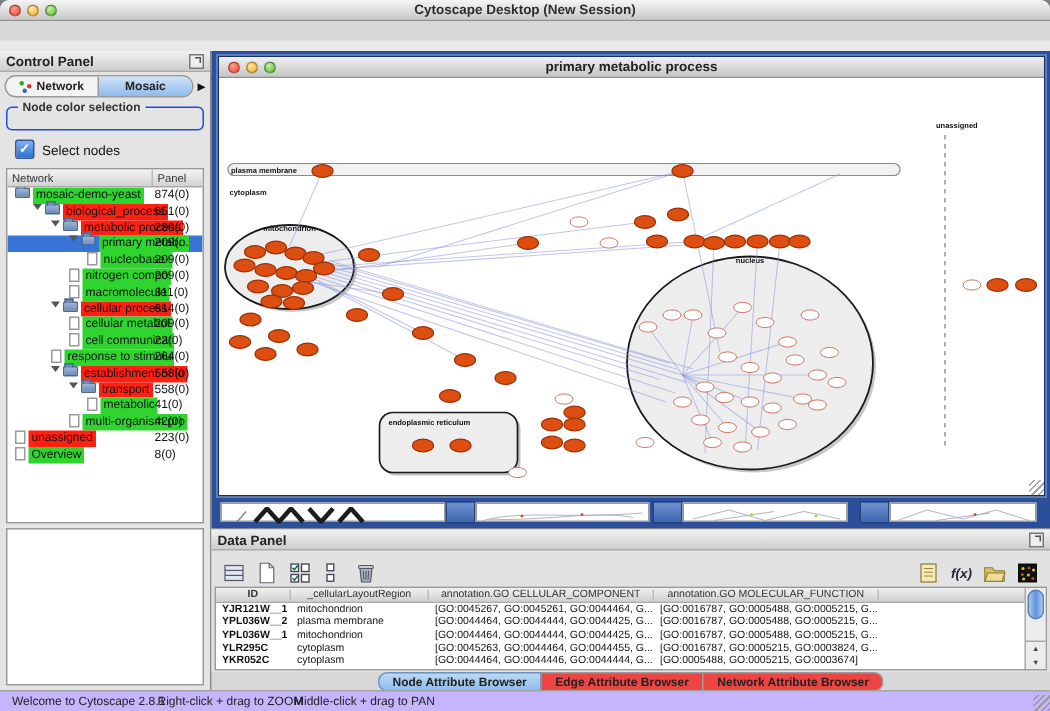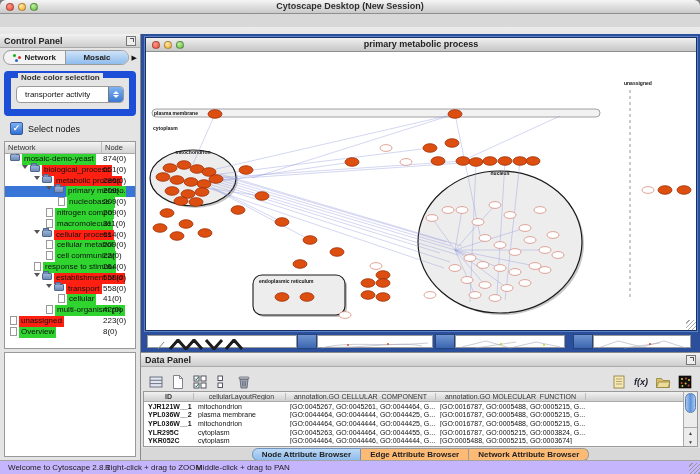--- a/index.html
+++ b/index.html
@@ -33,21 +33,21 @@
   .float-icon{width:8px;height:8px;border:1px solid #777;position:relative;background:#eee;}
   .float-icon:after{content:"";position:absolute;right:1px;top:1px;width:3px;height:3px;border-top:1px solid #555;border-right:1px solid #555;}
   .cp-tabs{display:flex;align-items:center;padding:2px 3px;flex:none;}
   .tab-pill{flex:1;display:flex;border:1px solid #9a9a9a;border-radius:9px;overflow:hidden;background:#f3f3f3;height:13px;}
   .cp-tab{flex:1;display:flex;align-items:center;justify-content:center;font-size:8px;font-weight:bold;color:#222;gap:3px;}
   .cp-tab.sel{background:linear-gradient(#cfe3f8,#8fbcec);}
   .cp-tab:first-child{border-right:1px solid #9a9a9a;}
   .tab-arrow{font-size:7px;color:#111;margin-left:3px;}
   .net-glyph{width:8px;height:8px;position:relative;}
   .net-glyph i{position:absolute;width:3px;height:3px;border-radius:50%;}
-  .groupbox{margin:4px 4px 2px 4px;border:7px solid #1d4ed8;border-radius:4px;position:relative;padding:8px 5px 6px 5px;flex:none;}
+  .groupbox{margin:4px 4px 2px 4px;border:1px solid #1d4ed8;border-radius:4px;position:relative;padding:8px 5px 6px 5px;flex:none;}
   .groupbox-legend{position:absolute;top:-5px;left:7px;background:#e4e4e4;font-size:8px;font-weight:bold;color:#333;padding:0 3px;}
   .combo{display:flex;align-items:center;height:15px;border:1px solid #9a9a9a;border-radius:4px;background:#fff;overflow:hidden;}
   .combo-text{flex:1;font-size:8px;color:#111;padding-left:8px;}
   .combo-step{width:14px;height:100%;background:linear-gradient(#7fb3f2,#3a78d4);display:flex;flex-direction:column;
      align-items:center;justify-content:center;gap:1px;border-left:1px solid #777;}
   .combo-step b{width:0;height:0;border-left:3px solid transparent;border-right:3px solid transparent;}
   .combo-step .up{border-bottom:3px solid #fff;} .combo-step .dn{border-top:3px solid #fff;}
   .checkbox-row{display:flex;align-items:center;gap:5px;padding:4px 10px;flex:none;}
   .checkbox{width:11px;height:11px;border-radius:2px;border:1px solid #35589c;
      background:linear-gradient(#7db1f0,#2f6fd0);color:#fff;font-size:9px;line-height:10px;text-align:center;font-weight:bold;}
@@ -94,21 +94,21 @@
   .drow.head .dcell{border-right:1px solid #bbb;text-align:center;}
   .dcell.c0{width:50px;} .dcell.c1{width:92px;} .dcell.c2{width:150px;} .dcell.c3{width:150px;}
   .drow .dcell.c0{font-weight:bold;}
   .vscroll{position:absolute;right:0;top:0;bottom:0;width:13px;border-left:1px solid #aaa;background:#ececec;}
   .vthumb{position:absolute;left:1px;right:1px;top:1px;height:20px;border-radius:6px;
      background:linear-gradient(90deg,#a8c8f0,#5d93dd,#a8c8f0);border:1px solid #5c7fae;box-sizing:border-box;}
   .varrows{position:absolute;left:0;right:0;bottom:0;height:18px;border-top:1px solid #aaa;font-size:5px;color:#444;
      display:flex;flex-direction:column;align-items:center;justify-content:space-around;}
   
   .browser-tabs{position:absolute;left:141px;right:0;top:448px;height:13px;display:flex;justify-content:center;align-items:center;}
-  .btab{font-size:8px;font-weight:bold;color:#222;padding:1px 9px;background:#fdba74;border:1px solid #9a9a9a;border-left:none;}
+  .btab{font-size:8px;font-weight:bold;color:#222;padding:1px 9px;background:#ef4444;border:1px solid #9a9a9a;border-left:none;}
   .btab:first-child{border-left:1px solid #9a9a9a;border-radius:6px 0 0 6px;}
   .btab:last-child{border-radius:0 6px 6px 0;}
   .btab.sel{background:linear-gradient(#bcd9f6,#8fbcec);border-color:#6f93bf;}
   
   .statusbar{position:absolute;left:0;right:0;bottom:0;height:13px;background:#c4b5fd;border-top:1px solid #a5a5a5;font-size:8px;color:#222;}
   .statusbar span{position:absolute;top:2px;}
   .st1{left:8px;} .st2{left:105px;} .st3{left:196px;}
   .app-grip{position:absolute;right:0;bottom:0;width:11px;height:11px;
      background:repeating-linear-gradient(135deg,transparent,transparent 2px,#9a9a9a 2px,#9a9a9a 3px);}
 </style>
@@ -272,36 +272,29 @@
           <span>Network</span>
         </div>
         <div class="cp-tab sel">
           <span>Mosaic</span>
         </div>
       </div>
       <span class="tab-arrow">▶</span>
     </div>
     <div class="groupbox">
       <span class="groupbox-legend">Node color selection</span>
-      <div class="combo">
-        <span class="combo-text">transporter activity</span>
-        <span class="combo-step">
-            <b class="up"></b>
-            <b class="dn"></b>
-          </span>
-      </div>
     </div>
     <div class="checkbox-row">
       <span class="checkbox">✓</span>
       <span class="checkbox-label">Select nodes</span>
     </div>
     <div class="tree-wrap">
       <div class="tree-header">
         <div class="th-net">Network</div>
-        <div>Node</div>
+        <div>Panel</div>
       </div>
       <div class="tree-rows" id="tree-rows">
           <div class="tree-row" style="padding-left: 5px;">
             <span class="fold"></span>
             <span class="lbl g">mosaic-demo-yeast</span>
             <span class="cnt">874(0)</span>
           </div>
           <div class="tree-row" style="padding-left: 17px;">
             <span class="tri"></span>
             <span class="fold"></span>
@@ -363,21 +356,21 @@
             <span class="cnt">558(0)</span>
           </div>
           <div class="tree-row" style="padding-left: 41px;">
             <span class="tri"></span>
             <span class="fold"></span>
             <span class="lbl r">transport</span>
             <span class="cnt">558(0)</span>
           </div>
           <div class="tree-row" style="padding-left: 53px;">
             <span class="file"></span>
-            <span class="lbl g">cellular</span>
+            <span class="lbl g">metabolic</span>
             <span class="cnt">41(0)</span>
           </div>
           <div class="tree-row" style="padding-left: 41px;">
             <span class="file"></span>
             <span class="lbl g">multi-organism pro</span>
             <span class="cnt">42(0)</span>
           </div>
           <div class="tree-row" style="padding-left: 5px;">
             <span class="file"></span>
             <span class="lbl r">unassigned</span>

